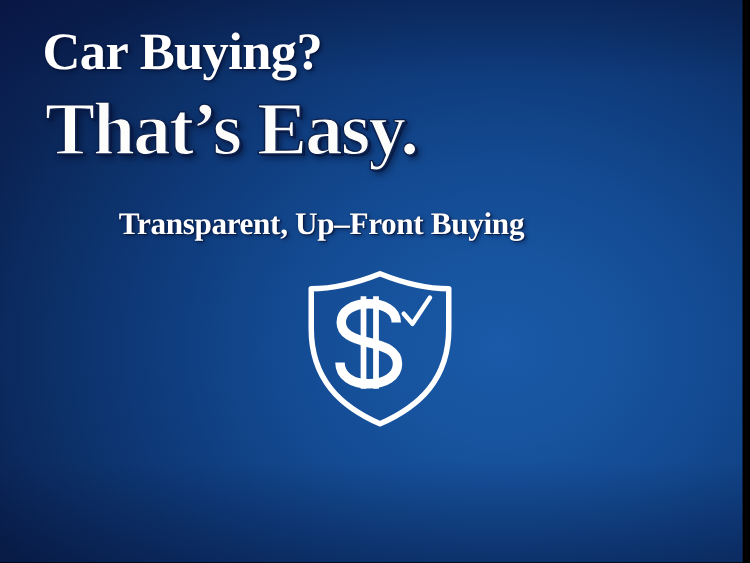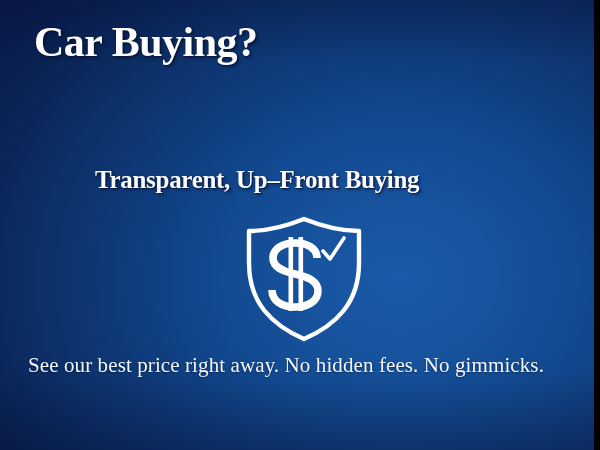--- a/index.html
+++ b/index.html
@@ -108,20 +108,21 @@
     text-shadow: 0 1px 2px rgba(4,12,40,0.55);
   }
 </style>
 </head>
 <body>
 
 <div id="banner">
 
   <div class="layer headline-1">Car Buying?</div>
 
+  <div class="layer headline-2">That’s Easy.</div>
 
   <div class="layer subtitle">Transparent, Up–Front Buying</div>
 
   <div class="layer badge">
     <svg width="130" height="130" viewBox="0 0 130 130">
 
       <path d="M9 16
                C 26 16, 44 12, 64 4
                C 84 12, 102 16, 119 16
                L 119 48
@@ -139,15 +140,14 @@
                  C 33 52, 42 56, 55 59
                  C 68 62, 78 66, 78 76
                  C 78 86, 68 92, 55 92
                  C 42 92, 32 86, 32 75" fill="none" stroke="#ffffff" stroke-width="7.6" stroke-linecap="butt" stroke-linejoin="round"></path>
       </g>
 
       <path d="M83 36 L 90 44 L 104 23" fill="none" stroke="#ffffff" stroke-width="3.6" stroke-linecap="round" stroke-linejoin="round"></path>
     </svg>
   </div>
 
-  <div class="layer tagline">See our best price right away. No hidden fees. No gimmicks.</div>
 
 </div>
 
 </body></html>

